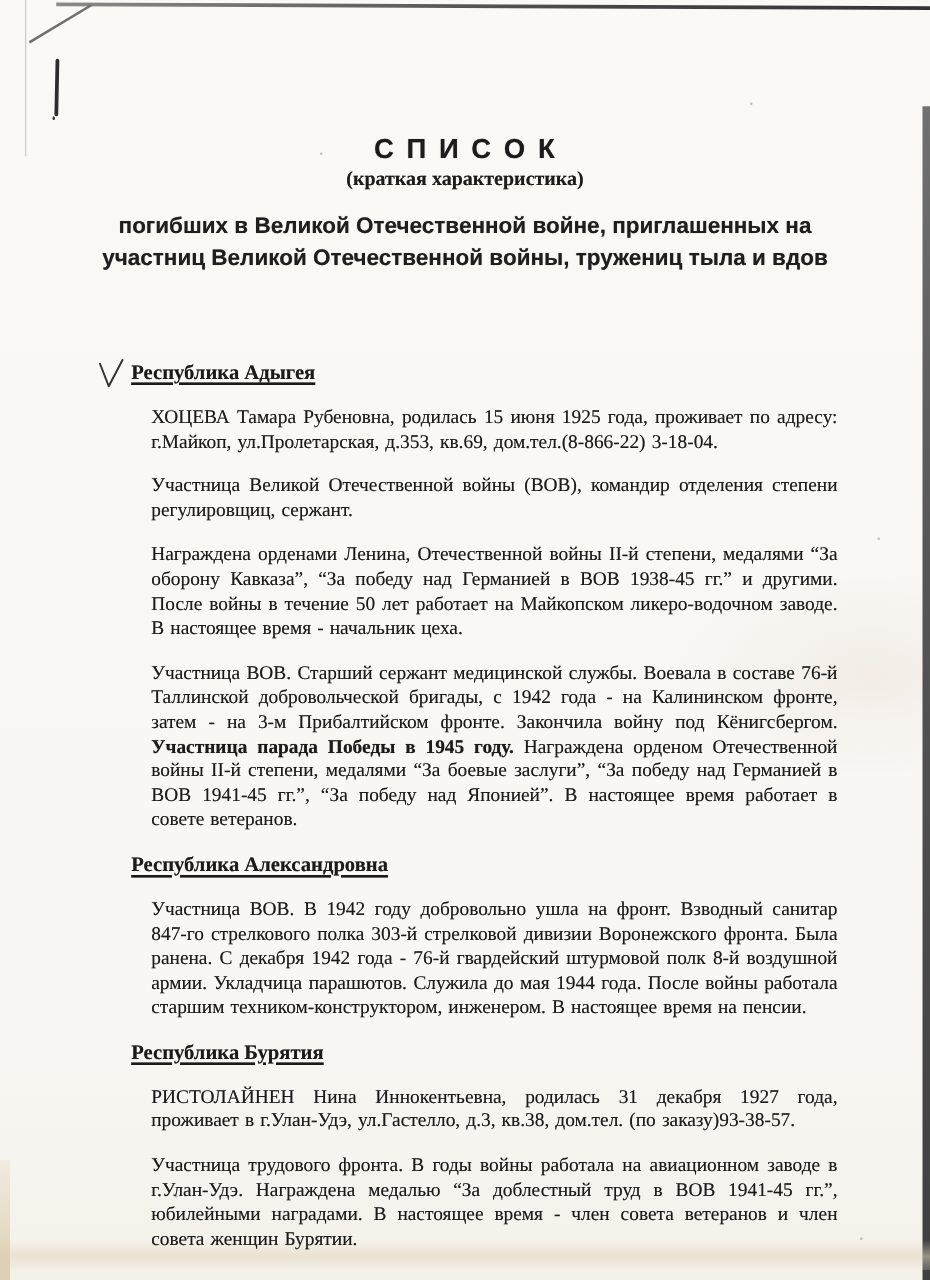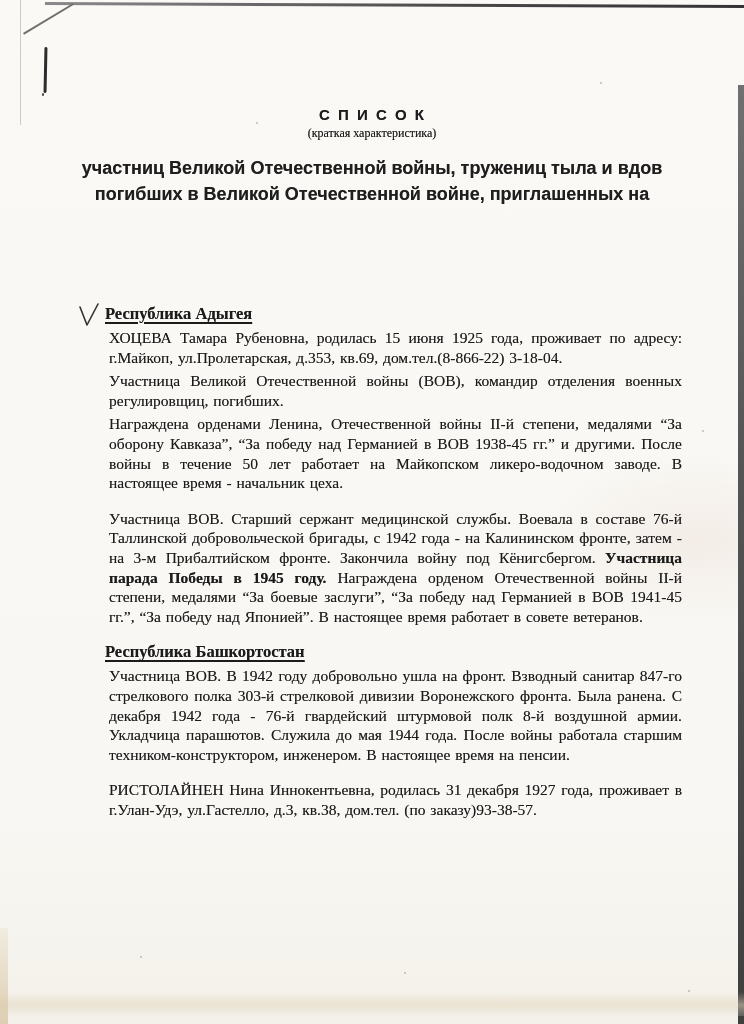--- a/index.html
+++ b/index.html
@@ -29,50 +29,50 @@
     background:linear-gradient(to bottom,#707070,#555 40%,#3f3f3f);}
   .bottom-band{left:0;top:992px;width:744px;height:24px;
     background:linear-gradient(to bottom,rgba(232,223,205,0),rgba(226,214,190,.55) 55%,rgba(240,234,222,.2));}
   .bottom-left-strip{left:0;top:928px;width:8px;height:96px;
     background:linear-gradient(to bottom,rgba(226,212,184,.25),rgba(214,196,160,.75));}
   .speck{width:2px;height:2px;border-radius:50%;background:#8a8a8a;opacity:.55;}
   
   .header{padding-top:106px;text-align:center;}
   .doc-title{
     margin:0;font-family:"Liberation Sans",sans-serif;font-weight:bold;
-    font-size:15px;letter-spacing:1px;word-spacing:2px;color:#1c1c1c;
+    font-size:22px;letter-spacing:1px;word-spacing:2px;color:#1c1c1c;
     text-shadow:0 0 .6px rgba(20,20,20,.6);
   }
   .doc-subtitle{
-    margin:3px 0 0 0;font-family:"Liberation Serif",serif;font-weight:normal;
-    font-size:12px;color:#1c1c1c;text-shadow:0 0 .5px rgba(20,20,20,.55);text-align:center;
+    margin:3px 0 0 0;font-family:"Liberation Serif",serif;font-weight:bold;
+    font-size:16px;color:#1c1c1c;text-shadow:0 0 .5px rgba(20,20,20,.55);text-align:center;
   }
   .intro{
     margin:14px auto 0 auto;width:600px;
     font-family:"Liberation Sans",sans-serif;font-weight:bold;
     font-size:18px;line-height:26px;color:#1e1e1e;
     text-shadow:0 0 .6px rgba(20,20,20,.55);
   }
   .intro div{white-space:nowrap;}
   .content{
-    position:absolute;left:105px;top:304px;width:581px;
+    position:absolute;left:105px;top:288px;width:581px;
   }
   .doc-section{margin:0 0 16px 0;}
   .section-heading{
     position:relative;
     font-weight:bold;font-size:16.5px;line-height:20px;
     text-decoration:underline;text-underline-offset:3px;text-decoration-thickness:1.5px;
     text-shadow:0 0 .5px rgba(20,20,20,.55);
   }
   .checkmark{
     position:absolute;left:-27px;top:-1px;width:22px;height:24px;
     text-decoration:none;display:inline-block;
   }
   .body-par{
-    margin:4px;font-size:15.5px;line-height:19.6px;
+    margin:16px;font-size:15.5px;line-height:19.6px;
     text-align:justify;text-shadow:0 0 .5px rgba(20,20,20,.5);
     word-spacing:1px;
   }
   .body-par b{text-shadow:0 0 .6px rgba(20,20,20,.6);}
 </style>
 </head>
 <body>
 
 <div class="page">
 
@@ -88,39 +88,41 @@
   <div class="artifact speck" style="left:702px;top:430px"></div>
   <div class="artifact speck" style="left:404px;top:972px"></div>
   <div class="artifact speck" style="left:600px;top:82px"></div>
   <div class="artifact speck" style="left:688px;top:990px"></div>
   <div class="artifact speck" style="left:140px;top:956px"></div>
 
   <div class="header">
     <h1 class="doc-title">С П И С О К</h1>
     <div class="doc-subtitle">(краткая характеристика)</div>
     <div class="intro">
+        <div>погибших в Великой Отечественной войне, приглашенных на</div>
         <div>участниц Великой Отечественной войны, тружениц тыла и вдов</div>
-        <div>погибших в Великой Отечественной войне, приглашенных на</div>
       </div>
   </div>
 
   <main class="content">
       <section class="doc-section">
         <div class="section-heading"><span class="checkmark"><svg width="22" height="24" viewBox="0 0 22 24">
               <path d="M2 4 L9 22 L20 1" fill="none" stroke="#333" stroke-width="1.6" stroke-linecap="round" stroke-linejoin="round"></path>
             </svg></span><span>Республика Адыгея</span></div>
         <p class="body-par"><span>ХОЦЕВА Тамара Рубеновна, родилась 15 июня 1925 года, проживает по адресу: г.Майкоп, ул.Пролетарская, д.353, кв.69, дом.тел.(8-866-22) 3-18-04.</span></p>
-        <p class="body-par"><span>Участница Великой Отечественной войны (ВОВ), командир отделения военных регулировщиц, погибших.</span></p>
+        <p class="body-par"><span>Участница Великой Отечественной войны (ВОВ), командир отделения степени регулировщиц, сержант.</span></p>
         <p class="body-par"><span>Награждена орденами Ленина, Отечественной войны II-й степени, медалями “За оборону Кавказа”, “За победу над Германией в ВОВ 1938-45 гг.” и другими. После войны в течение 50 лет работает на Майкопском ликеро-водочном заводе. В настоящее время - начальник цеха.</span></p>
       </section>
       <section class="doc-section">
         <p class="body-par"><span>Участница ВОВ. Старший сержант медицинской службы. Воевала в составе 76-й Таллинской добровольческой бригады, с 1942 года - на Калининском фронте, затем - на 3-м Прибалтийском фронте. Закончила войну под Кёнигсбергом. </span><b>Участница парада Победы в 1945 году.</b><span> Награждена орденом Отечественной войны II-й степени, медалями “За боевые заслуги”, “За победу над Германией в ВОВ 1941-45 гг.”, “За победу над Японией”. В настоящее время работает в совете ветеранов.</span></p>
       </section>
       <section class="doc-section">
-        <div class="section-heading"><span>Республика Башкортостан</span></div>
+        <div class="section-heading"><span>Республика Александровна</span></div>
         <p class="body-par"><span>Участница ВОВ. В 1942 году добровольно ушла на фронт. Взводный санитар 847-го стрелкового полка 303-й стрелковой дивизии Воронежского фронта. Была ранена. С декабря 1942 года - 76-й гвардейский штурмовой полк 8-й воздушной армии. Укладчица парашютов. Служила до мая 1944 года. После войны работала старшим техником-конструктором, инженером. В настоящее время на пенсии.</span></p>
       </section>
       <section class="doc-section">
+        <div class="section-heading"><span>Республика Бурятия</span></div>
         <p class="body-par"><span>РИСТОЛАЙНЕН Нина Иннокентьевна, родилась 31 декабря 1927 года, проживает в г.Улан-Удэ, ул.Гастелло, д.3, кв.38, дом.тел. (по заказу)93-38-57.</span></p>
+        <p class="body-par"><span>Участница трудового фронта. В годы войны работала на авиационном заводе в г.Улан-Удэ. Награждена медалью “За доблестный труд в ВОВ 1941-45 гг.”, юбилейными наградами. В настоящее время - член совета ветеранов и член совета женщин Бурятии.</span></p>
       </section>
     </main>
 
 </div>
 
 </body></html>

